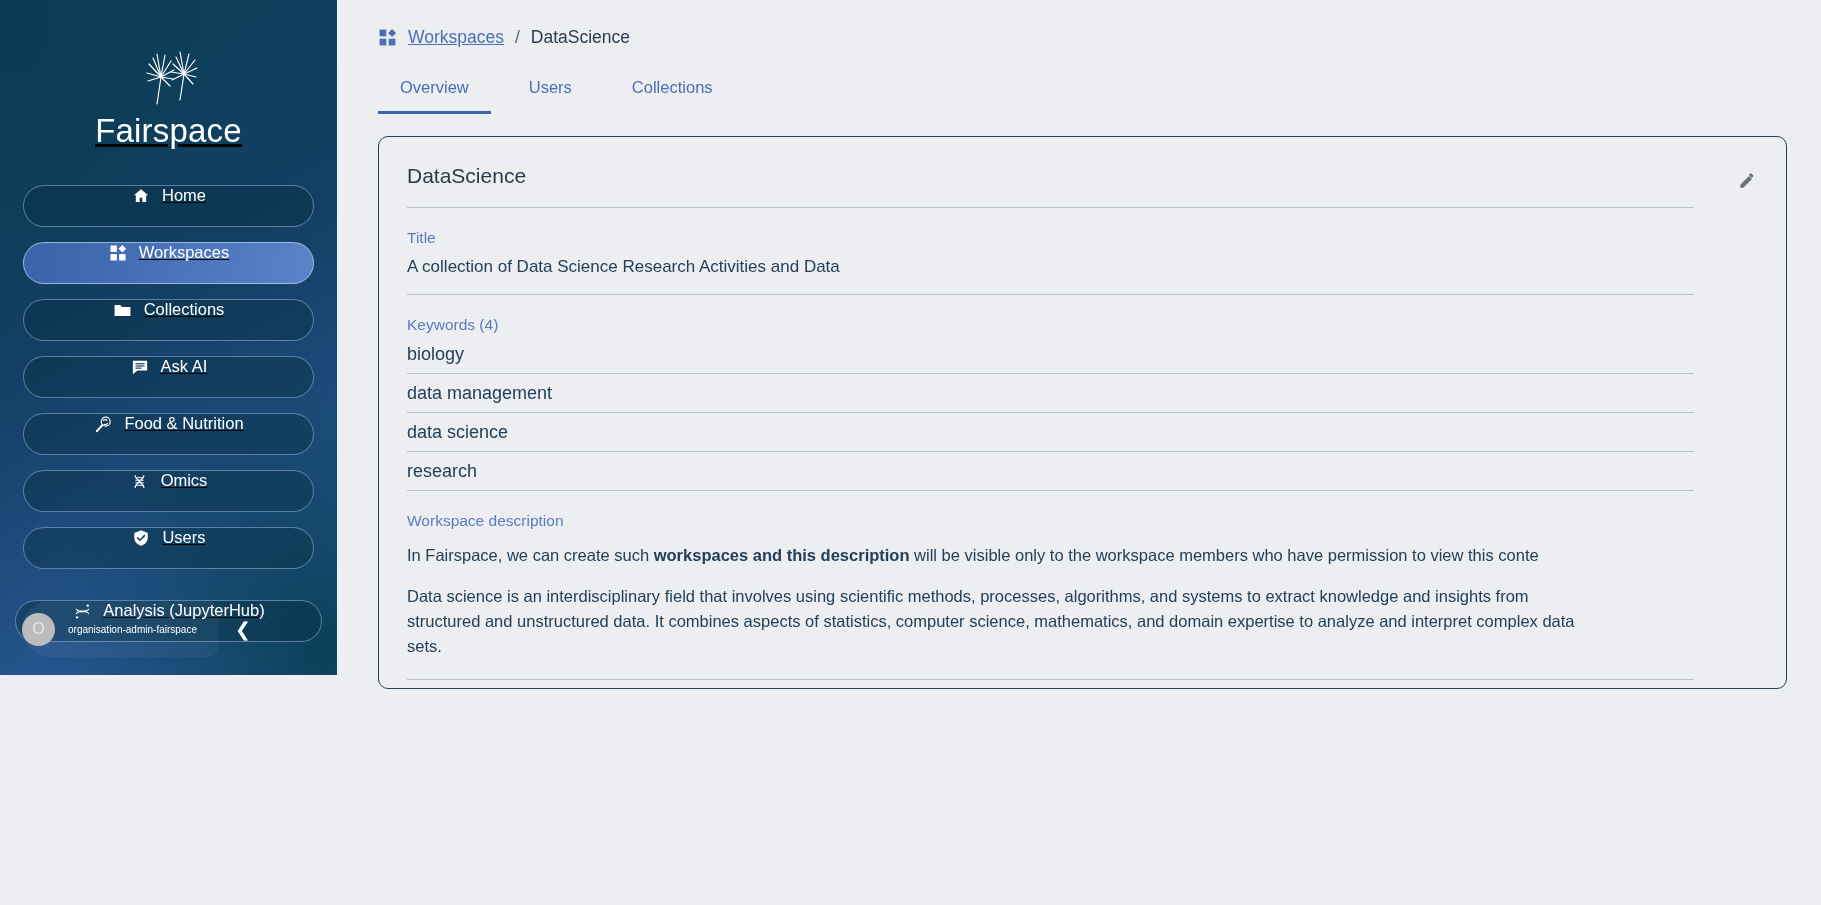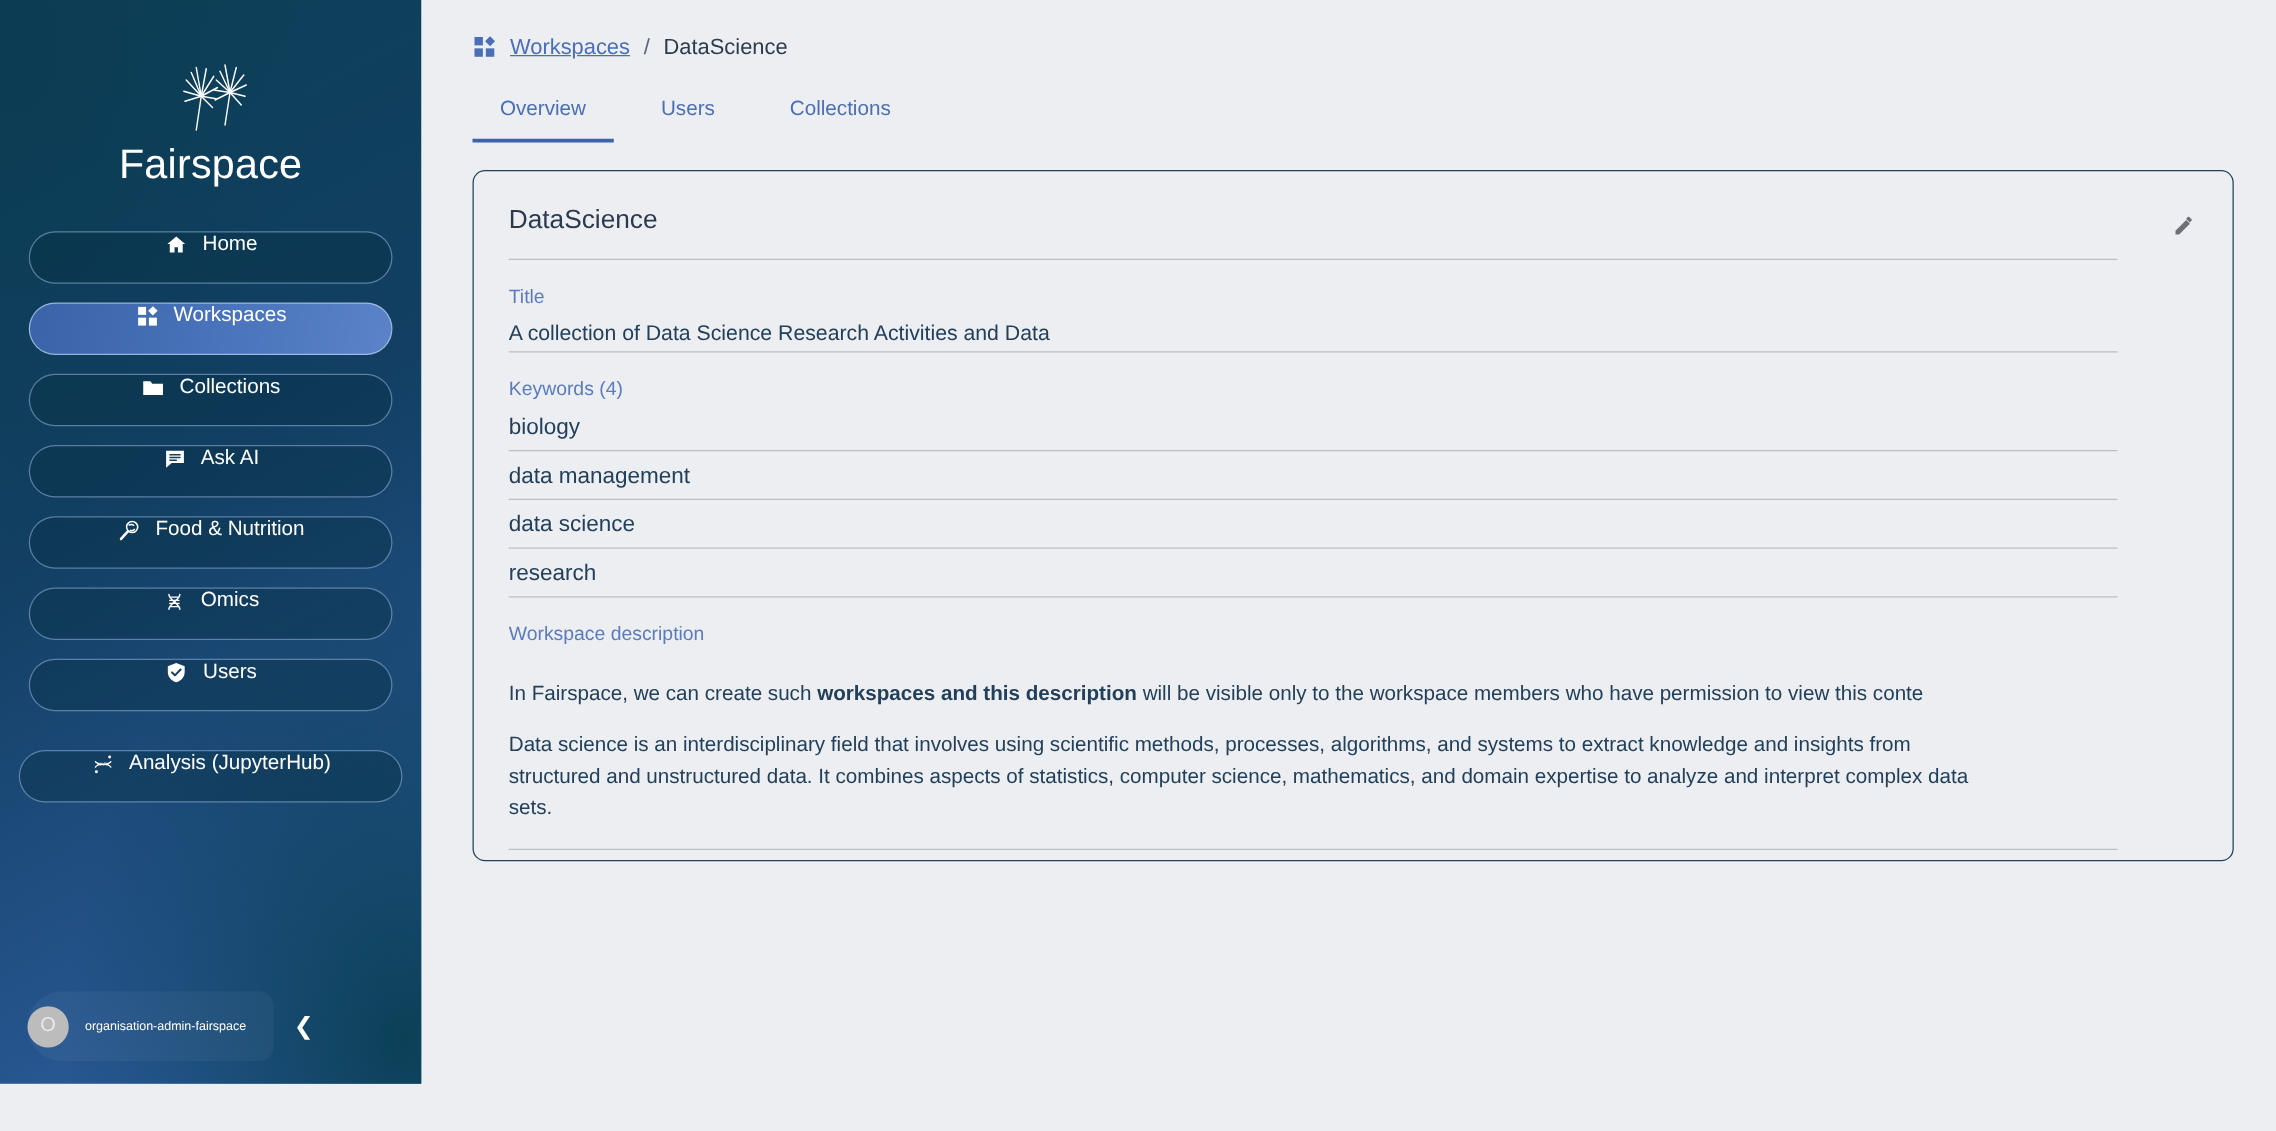--- a/index.html
+++ b/index.html
@@ -12,28 +12,29 @@
 
   body {
     font-family: "Liberation Sans", sans-serif;
     background: #eceef1;
     display: flex;
   }
 
   
   #sidebar {
     width: 337px;
-    height: 867px;
+    height: 675px;
     flex: 0 0 337px;
     position: relative;
     background:
       radial-gradient(ellipse 120% 80% at 4% 4%, #0c3c54 0%, rgba(12,60,84,0) 58%),
       radial-gradient(ellipse 130% 70% at 96% 96%, #0b4057 0%, rgba(11,64,87,0) 62%),
       linear-gradient(152deg, #0c4057 0%, #123f63 44%, #2f5fa2 100%);
     overflow: hidden;
+    text-decoration: underline;
   }
 
   
   #logo-block {
     padding-top: 48px;
     display: flex;
     flex-direction: column;
     align-items: center;
   }
   #logo-mark {
@@ -221,37 +222,37 @@
 
   .field-label {
     color: #5a7cbe;
     font-size: 15.5px;
     margin-top: 21px;
     margin-bottom: 10px;
   }
   .field-value {
     color: #23405a;
     font-size: 17px;
-    padding-bottom: 4px;
+    padding-bottom: 17px;
     border-bottom: 1px solid #b9c0ca;
     margin-right: 59px;
   }
 
   .kw-row {
     color: #23405a;
     font-size: 18px;
     padding-bottom: 8px;
     margin-bottom: 9px;
     border-bottom: 1px solid #b9c0ca;
     margin-right: 59px;
   }
   .kw-row:first-child { margin-top: 0; }
 
   #desc-block {
-    margin-top: 26px;
+    margin-top: 13px;
     padding-bottom: 20px;
     border-bottom: 1px solid #b9c0ca;
     margin-right: 59px;
   }
   .desc-para {
     color: #23405a;
     font-size: 16.5px;
     line-height: 25px;
     white-space: nowrap;
     overflow: hidden;

